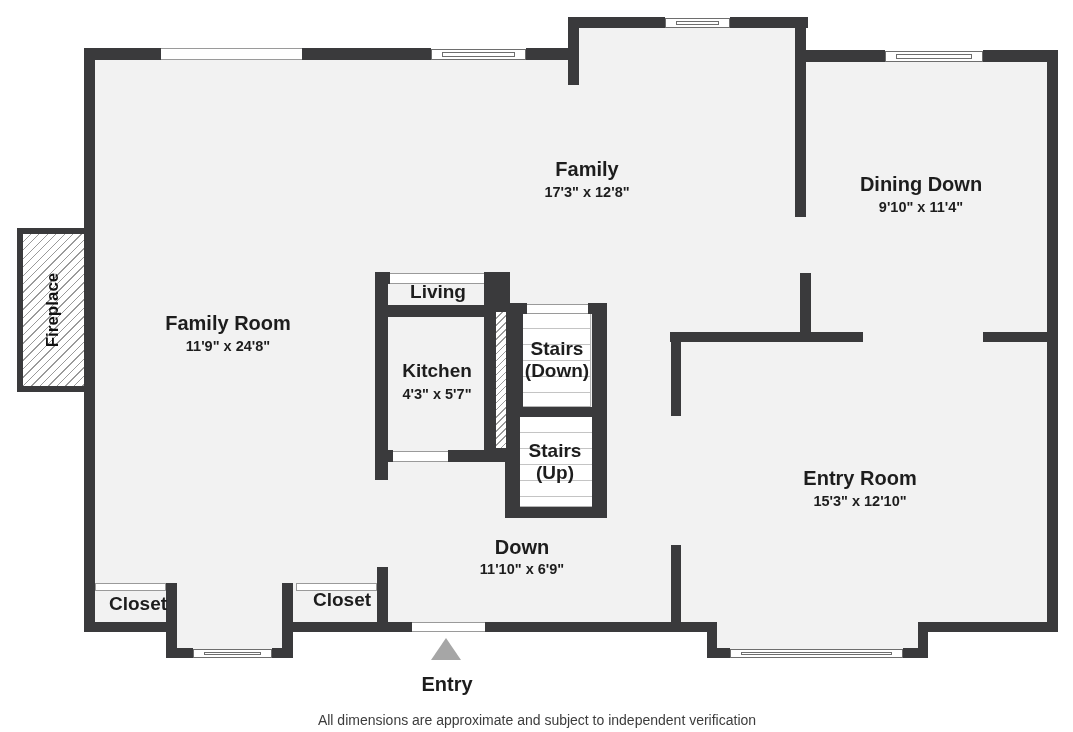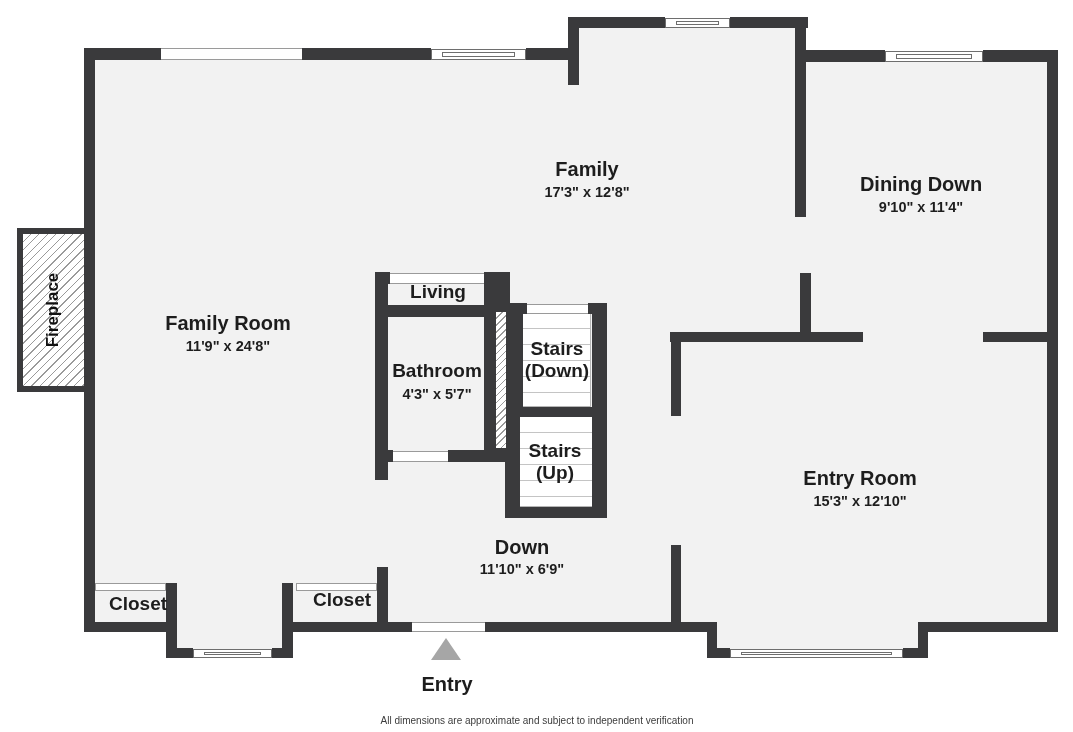--- a/index.html
+++ b/index.html
@@ -18,21 +18,21 @@
   .fireplace{position:absolute;left:17px;top:228px;width:73px;height:164px;box-sizing:border-box;
          border:6px solid #3a3a3c;background:#ffffff;
          background-image:repeating-linear-gradient(135deg,#ffffff 0,#ffffff 5px,#9a9a9a 5px,#9a9a9a 6px);
          display:flex;align-items:center;justify-content:center;}
   .fireplace span{transform:rotate(-90deg);font-weight:bold;font-size:17px;white-space:nowrap;color:#111;}
   .lbl{position:absolute;transform:translate(-50%,-50%);white-space:nowrap;text-align:center;}
   .title{font-weight:bold;font-size:20px;}
   .dims{font-weight:bold;font-size:14.5px;}
   .md{font-weight:bold;font-size:19px;line-height:22px;}
   .tri{position:absolute;width:0;height:0;border-left:15px solid transparent;border-right:15px solid transparent;border-bottom:22px solid #a6a6a6;}
-  .disc{position:absolute;transform:translate(-50%,-50%);font-size:10px;color:#3c3c3c;white-space:nowrap;}
+  .disc{position:absolute;transform:translate(-50%,-50%);font-size:14px;color:#3c3c3c;white-space:nowrap;}
 </style>
 </head>
 <body>
 
 <div id="plan">
 
   <div class="floor" style="left:95px;top:60px;width:952px;height:562px;"></div>
   <div class="floor" style="left:579px;top:28px;width:216px;height:40px;"></div>
   <div class="floor" style="left:177px;top:622px;width:108px;height:28px;"></div>
   <div class="floor" style="left:717px;top:622px;width:201px;height:28px;"></div>
@@ -131,21 +131,21 @@
   <div class="lbl dims" style="left:228px;top:346px;">11'9" x 24'8"</div>
 
   <div class="lbl title" style="left:860px;top:478px;">Entry Room</div>
   <div class="lbl dims" style="left:860px;top:501px;">15'3" x 12'10"</div>
 
   <div class="lbl title" style="left:522px;top:547px;">Down</div>
   <div class="lbl dims" style="left:522px;top:569px;">11'10" x 6'9"</div>
 
   <div class="lbl md" style="left:438px;top:292px;">Living</div>
 
-  <div class="lbl md" style="left:437px;top:371px;">Bathroom</div>
+  <div class="lbl md" style="left:437px;top:371px;">Kitchen</div>
   <div class="lbl dims" style="left:437px;top:394px;">4'3" x 5'7"</div>
 
   <div class="lbl md" style="left:557px;top:360px;">
     <div>Stairs</div>
     <div>(Down)</div>
   </div>
   <div class="lbl md" style="left:555px;top:462px;">
     <div>Stairs</div>
     <div>(Up)</div>
   </div>

